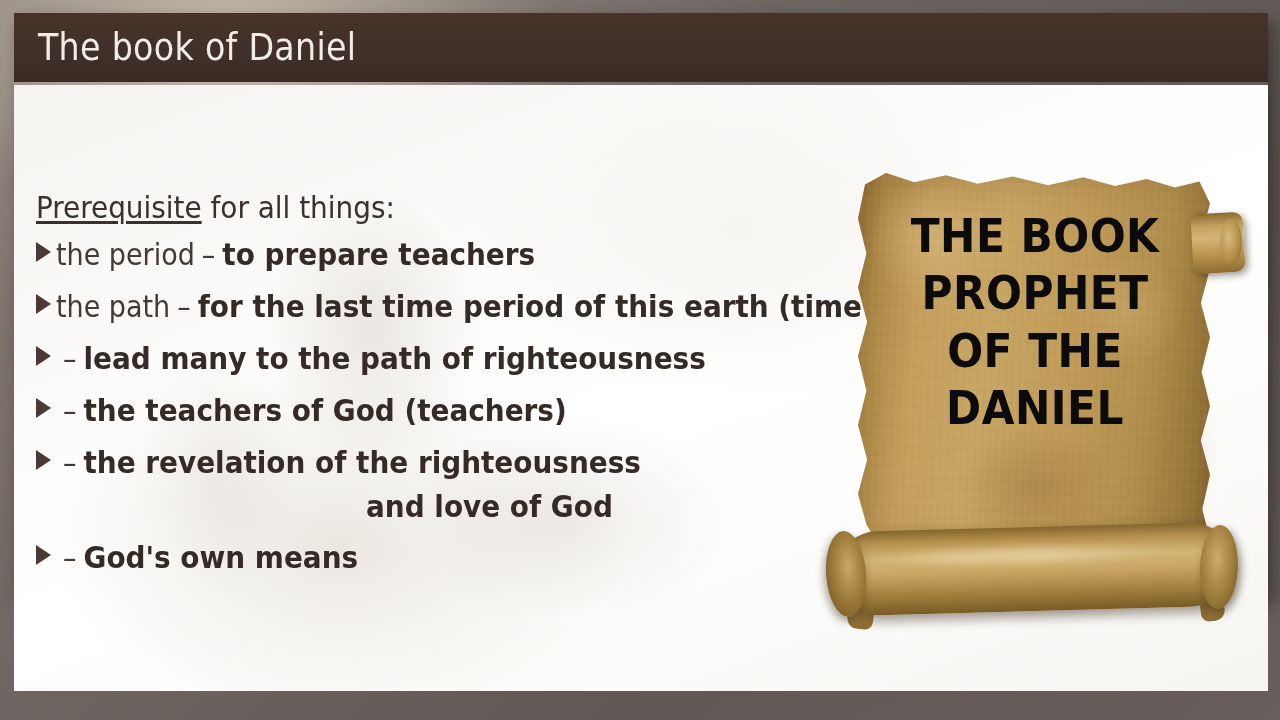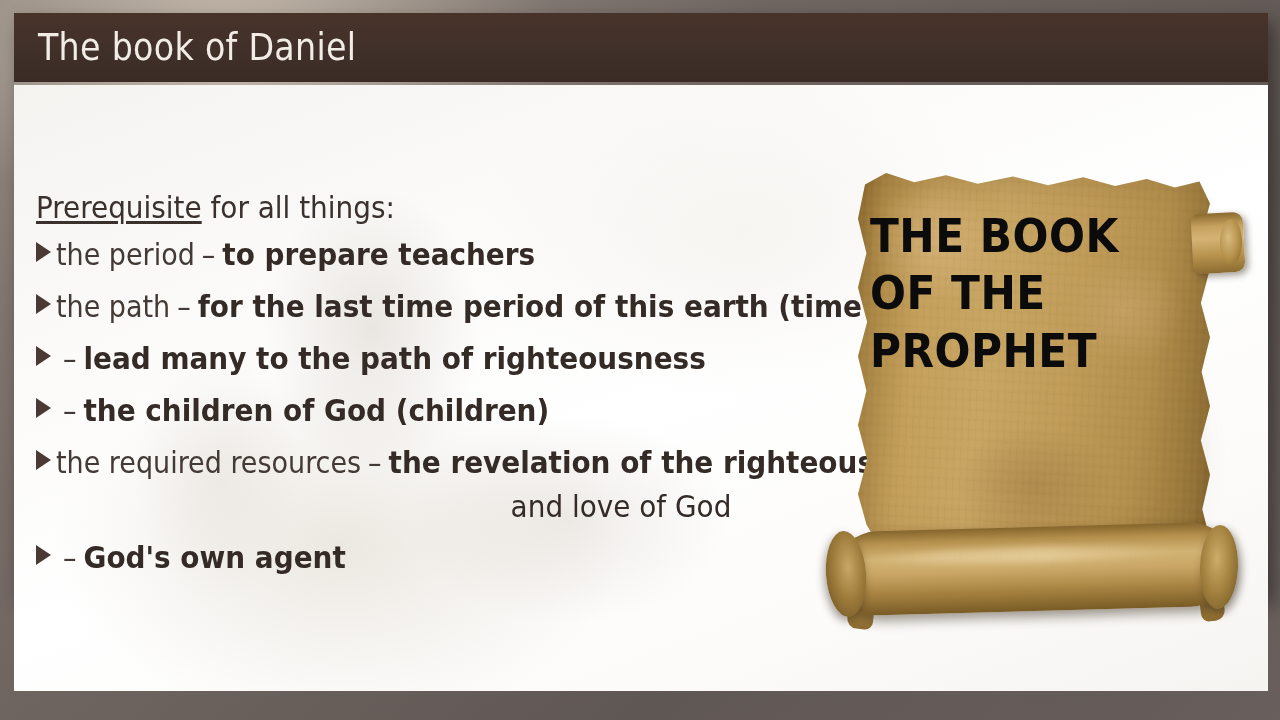--- a/index.html
+++ b/index.html
@@ -138,26 +138,25 @@
     color: #443a35;
     padding: 0 7px;
   }
   .b-strong {
     font-size: 31px;
     font-weight: 700;
     color: #342b27;
   }
   #continuation-line {
     font-size: 31px;
-    font-weight: 400;
+    font-weight: 700;
     color: #342b27;
     margin: -8px 0 20px 0;
     padding-left: 330px;
     line-height: 1.0;
-    text-align: center;
   }
 
   
   #scroll-figure {
     position: absolute;
     left: 782px;
     top: 10px;
     width: 470px;
     height: 560px;
   }
@@ -285,20 +284,21 @@
   }
   #flap-left { left: 52px; top: 500px; width: 26px; height: 34px; border-radius: 4px 4px 8px 10px; transform: rotate(6deg); }
   #flap-right { left: 404px; top: 494px; width: 24px; height: 32px; border-radius: 4px 4px 10px 8px; transform: rotate(-7deg); }
 
   
   #scroll-title {
     position: absolute;
     left: 74px;
     top: 112px;
     width: 330px;
+    text-align: center;
     color: #0b0b0b;
     font-family: "DejaVu Sans Condensed", "Liberation Sans Narrow", "Liberation Sans", sans-serif;
     font-weight: 700;
     font-size: 47px;
     line-height: 1.22;
     letter-spacing: 0.5px;
   }
   #scroll-title div { white-space: nowrap; }
 </style>
 </head>
@@ -336,36 +336,35 @@
 
         <div class="bullet-row">
           <span class="bullet-glyph"></span>
           <span class="txt b-dash">–</span>
           <span class="txt b-strong">lead many to the path of righteousness</span>
         </div>
 
         <div class="bullet-row">
           <span class="bullet-glyph"></span>
           <span class="txt b-dash">–</span>
-          <span class="txt b-strong">the children of God (children)</span>
-        </div>
-
-        <div class="bullet-row">
-          <span class="bullet-glyph"></span>
-          <span class="txt b-label">the required resources</span>
+          <span class="txt b-strong">the teachers of God (teachers)</span>
+        </div>
+
+        <div class="bullet-row">
+          <span class="bullet-glyph"></span>
           <span class="txt b-dash">–</span>
           <span class="txt b-strong">the revelation of the righteousness</span>
         </div>
 
         <div id="continuation-line" class="txt">and love of God</div>
 
         <div class="bullet-row">
           <span class="bullet-glyph"></span>
           <span class="txt b-dash">–</span>
-          <span class="txt b-strong">God's own agent</span>
+          <span class="txt b-strong">God's own means</span>
         </div>
 
       </div>
 
       <div id="scroll-figure">
         <div id="scroll-shadow"></div>
         <div id="parchment-sheet"></div>
         <div id="parchment-grain"></div>
 
         <div id="scroll-roll-top"></div>
@@ -374,20 +373,21 @@
         <div id="flap-left" class="flap"></div>
         <div id="flap-right" class="flap"></div>
 
         <div id="scroll-roll-bottom"></div>
         <div id="scroll-roll-bottom-hl"></div>
         <div id="scroll-cap-left"></div>
         <div id="scroll-cap-right"></div>
 
         <div id="scroll-title">
           <div>THE BOOK</div>
+          <div>PROPHET</div>
           <div>OF THE</div>
-          <div>PROPHET</div>
+          <div>DANIEL</div>
         </div>
       </div>
 
     </div>
   </div>
 </div>
 
 </body></html>

